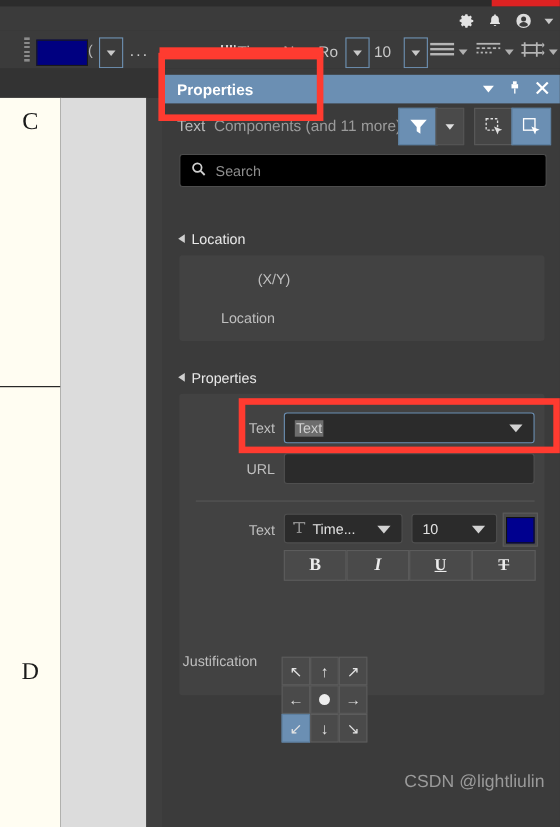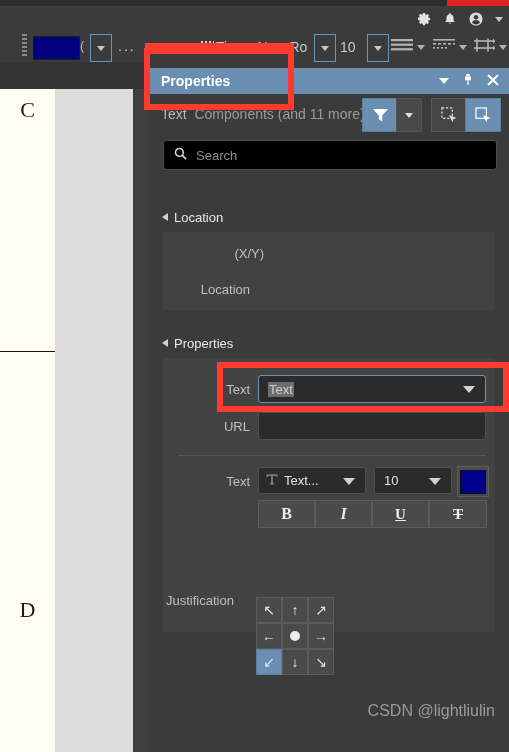--- a/index.html
+++ b/index.html
@@ -305,21 +305,21 @@
 
     <div class="divider" style="left:30px;top:393px;width:308px"></div>
 
     <div class="flabel" style="left:30px;top:412px;width:72px">Text</div>
     <div class="field" style="left:110px;top:405px;width:108px;height:27px">
       <span style="margin-right:6px;margin-left:-2px;display:inline-block">
         <svg viewBox="0 0 13 12" width="12" height="11">
             <path fill="#8f8f8f" d="M0.5 0.5h12v2.6h-1.2V1.8H7.3v8.6h1.6v1.1H4.1v-1.1h1.6V1.8H2.2v1.3H0.5z"></path>
           </svg>
       </span>
-      <span>Text...</span>
+      <span>Time...</span>
       <span class="fcaret"></span>
     </div>
     <div class="field" style="left:226px;top:405px;width:78px;height:27px">
       <span>10</span>
       <span class="fcaret"></span>
     </div>
     <div class="swatchbtn" style="left:309px;top:404px;width:30px;height:29px">
         <i></i>
       </div>
 

